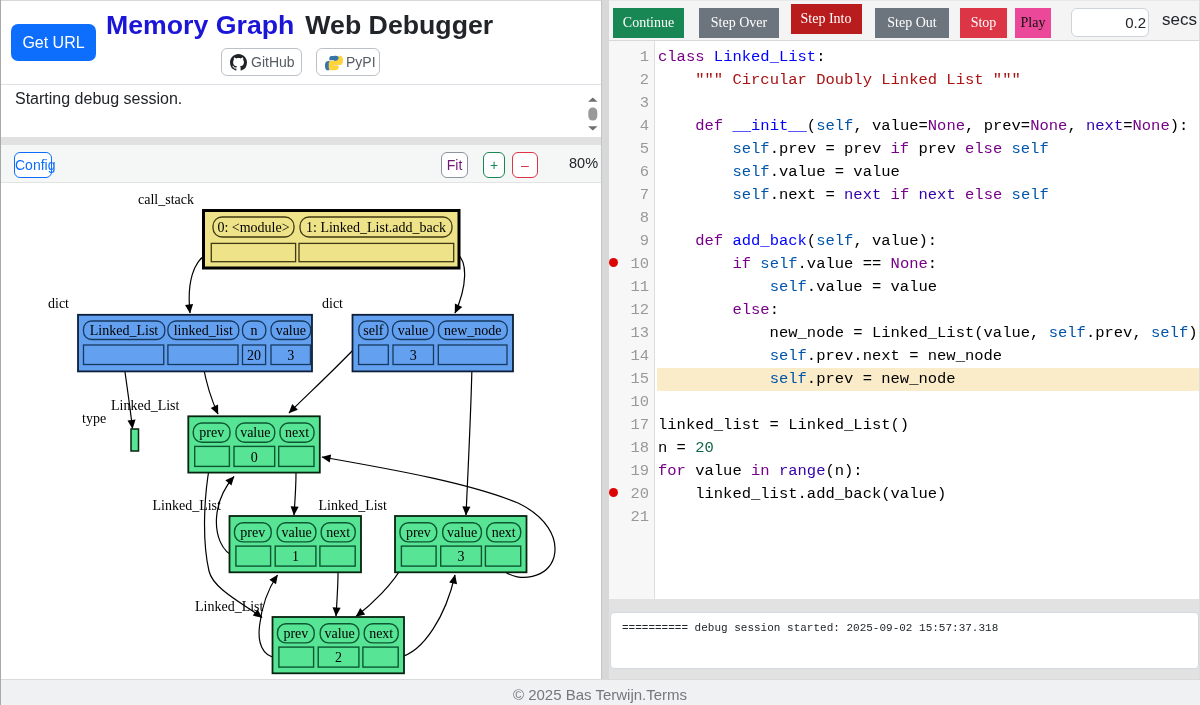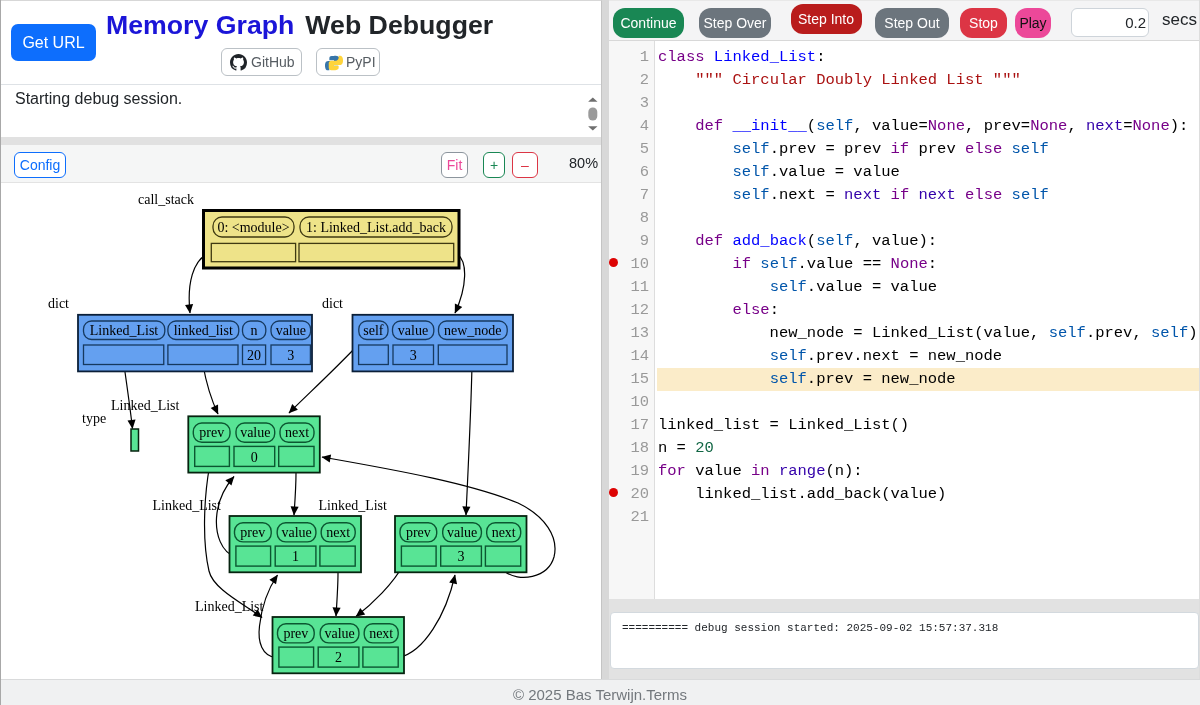--- a/index.html
+++ b/index.html
@@ -21,34 +21,34 @@
 
 
 #logbox { position:absolute; left:0; top:85px; width:601px; height:51px; background:#fff; }
 #logbox .txt { position:absolute; left:15px; top:4px; font-size:16px; color:#212529; }
 #lscroll { position:absolute; right:2px; top:11px; width:12px; height:42px; }
 
 
 #lgap { position:absolute; left:0; top:136px; width:601px; height:8px; background:#e1e1e1; }
 #ltoolbar { position:absolute; left:0; top:144px; width:601px; height:38px; background:#f5f6f6; border-bottom:1px solid #e3e3e3; }
 .obtn { position:absolute; top:7px; height:26px; border-radius:6px; background:#fff; font-size:14px; text-align:center; line-height:24px; }
-#cfg { left:14px; width:52px; border:1px solid #0d6efd; color:#0d6efd; }
-#fitb { left:441px; width:27px; border:1px solid #8c959d; color:#ec4899; }
+#cfg { left:14px; width:38px; border:1px solid #0d6efd; color:#0d6efd; }
+#fitb { left:441px; width:27px; border:1px solid #8c959d; color:#701a75; }
 #plusb { left:483px; width:22px; border:1px solid #198754; color:#198754; }
 #minusb { left:512px; width:26px; border:1px solid #dc3545; color:#dc3545; }
 #pct { position:absolute; left:569px; top:10px; font-size:14.5px; color:#212529; }
 
 
 #graph { position:absolute; left:0; top:183px; width:601px; height:496px; background:#fff; }
 
 
 #rtoolbar { position:absolute; left:0; top:0; width:591px; height:41px; background:#f4f4f5; border-bottom:1px solid #d8d8d8; border-top:1px solid #e8e8e8; }
-.tbtn { position:absolute; top:7px; height:30px; color:#fff; font-size:14px; border-radius:12px; text-align:center; line-height:30px; white-space:nowrap; }
+.tbtn { position:absolute; top:7px; height:30px; color:#fff; font-size:14px; border-radius:0; text-align:center; line-height:30px; white-space:nowrap;font-family:Liberation Serif, serif; }
 #bcont { left:4px; width:71px; background:#198754; }
-#bover { left:90px; width:72px; background:#6c757d; }
+#bover { left:90px; width:80px; background:#6c757d; }
 #binto { left:181.5px; width:71px; background:#b91c1c; top:2.5px; }
 #bout  { left:266px; width:74px; background:#6c757d; }
 #bstop { left:351px; width:47px; background:#dc3545; }
 #bplay { left:406px; width:36px; background:#ec4899; color:#111; }
 #secsin { position:absolute; left:462px; top:7px; width:78px; height:29px; background:#fff; border:1px solid #ced4da; border-radius:6px; font-size:15px; color:#212529; text-align:right; line-height:27px; padding-right:2px; }
 #secslbl { position:absolute; left:553px; top:9px; font-size:17px; color:#212529; }
 
 
 #editor { position:absolute; left:0; top:41px; width:591px; height:558px; background:#fff; font-family:"Liberation Mono", monospace; }
 #gutter { position:absolute; left:0; top:0; width:46px; height:558px; background:#f7f7f7; border-right:1px solid #ddd; }

